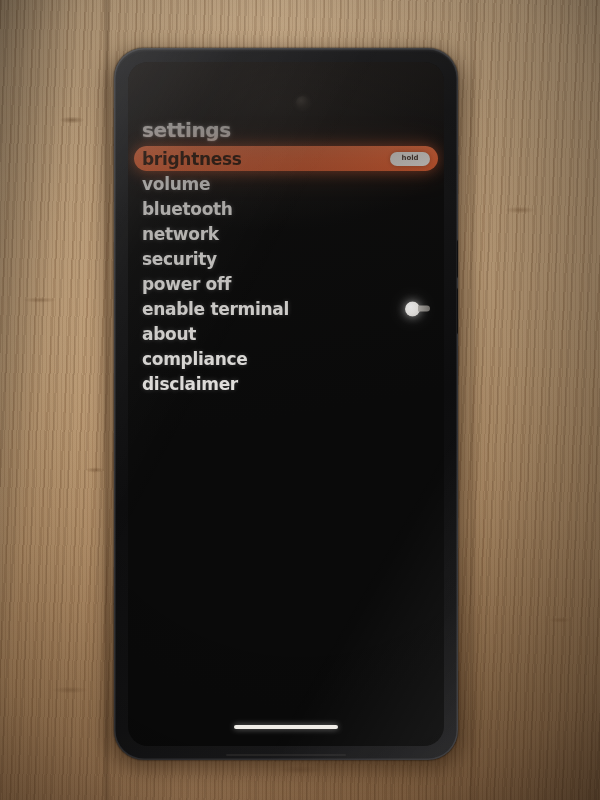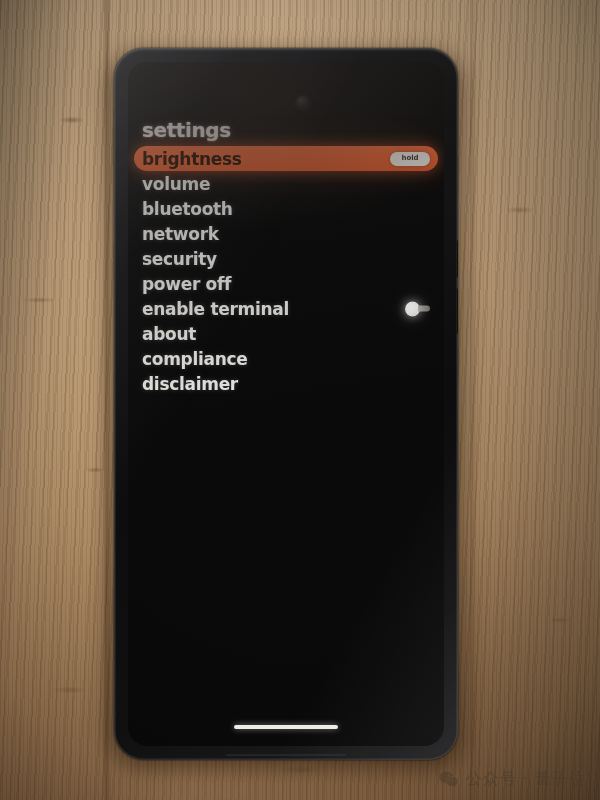--- a/index.html
+++ b/index.html
@@ -379,21 +379,14 @@
 
       <div class="screen-tint"></div>
     </div>
 
     <div class="bottom-speaker"></div>
     <div class="phone-gloss"></div>
   </div>
 
   <div class="vignette"></div>
 
-  <div class="watermark">
-    <svg class="wechat-icon" viewBox="0 0 32 32">
-      <path fill="#4a3a2c" d="M12.2 4C6.6 4 2 7.9 2 12.6c0 2.7 1.5 5.1 3.9 6.7l-1 3 3.4-1.7c1.2.3 2.5.5 3.9.5h.7c-.2-.7-.3-1.4-.3-2.1 0-4.6 4.5-8.3 10-8.3.4 0 .7 0 1.1.1C22.8 7 17.9 4 12.2 4zm-3.4 4.4c.8 0 1.4.6 1.4 1.3s-.6 1.3-1.4 1.3-1.4-.6-1.4-1.3.6-1.3 1.4-1.3zm6.8 0c.8 0 1.4.6 1.4 1.3s-.6 1.3-1.4 1.3-1.4-.6-1.4-1.3.6-1.3 1.4-1.3z"></path>
-      <path fill="#4a3a2c" d="M30 19c0-3.9-3.9-7-8.6-7s-8.6 3.1-8.6 7 3.9 7 8.6 7c1.1 0 2.1-.2 3.1-.4l2.8 1.5-.8-2.5C28.7 23.3 30 21.3 30 19zm-11.4-2.2c.6 0 1.1.5 1.1 1.1s-.5 1.1-1.1 1.1-1.1-.5-1.1-1.1.5-1.1 1.1-1.1zm5.6 0c.6 0 1.1.5 1.1 1.1s-.5 1.1-1.1 1.1-1.1-.5-1.1-1.1.5-1.1 1.1-1.1z"></path>
-    </svg>
-    <span class="watermark-text">公众号 · 量子位</span>
-  </div>
 
 </div>
 
 </body></html>

